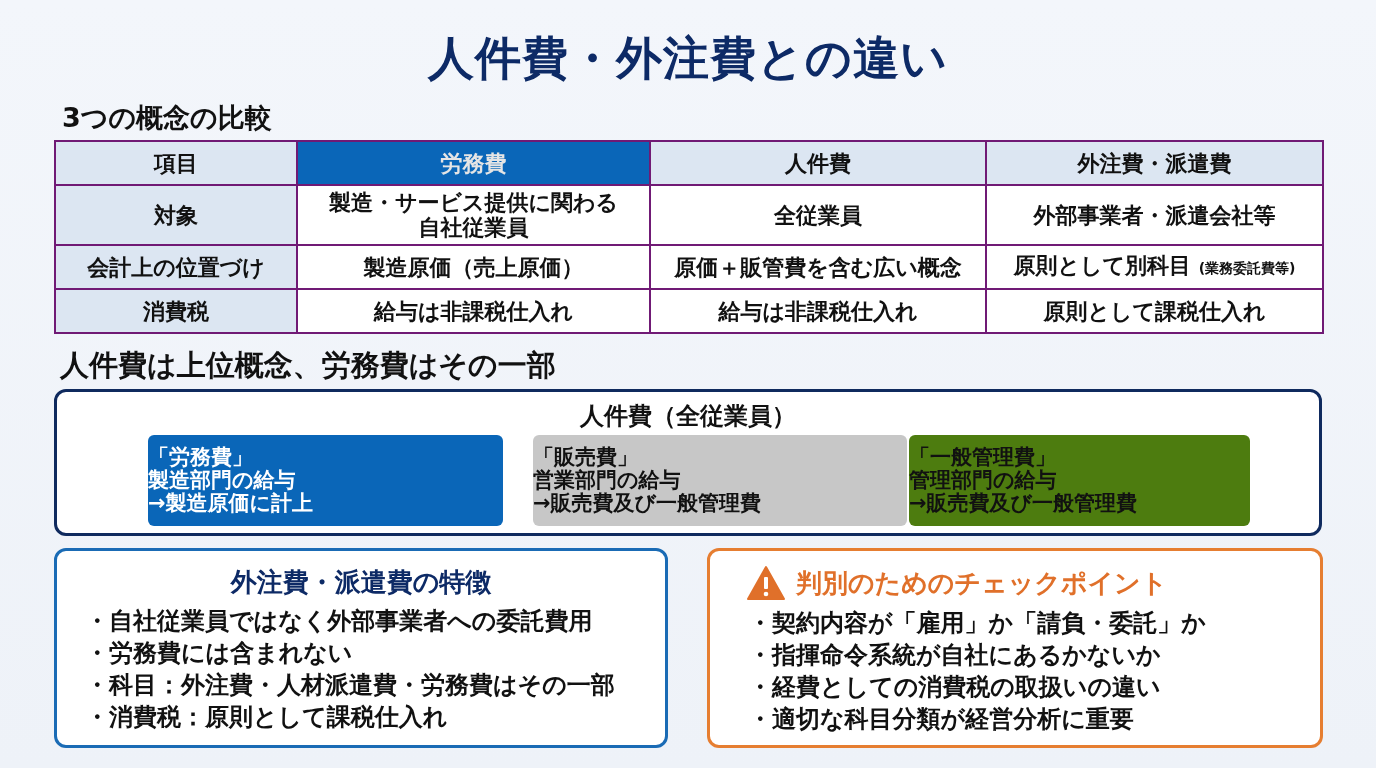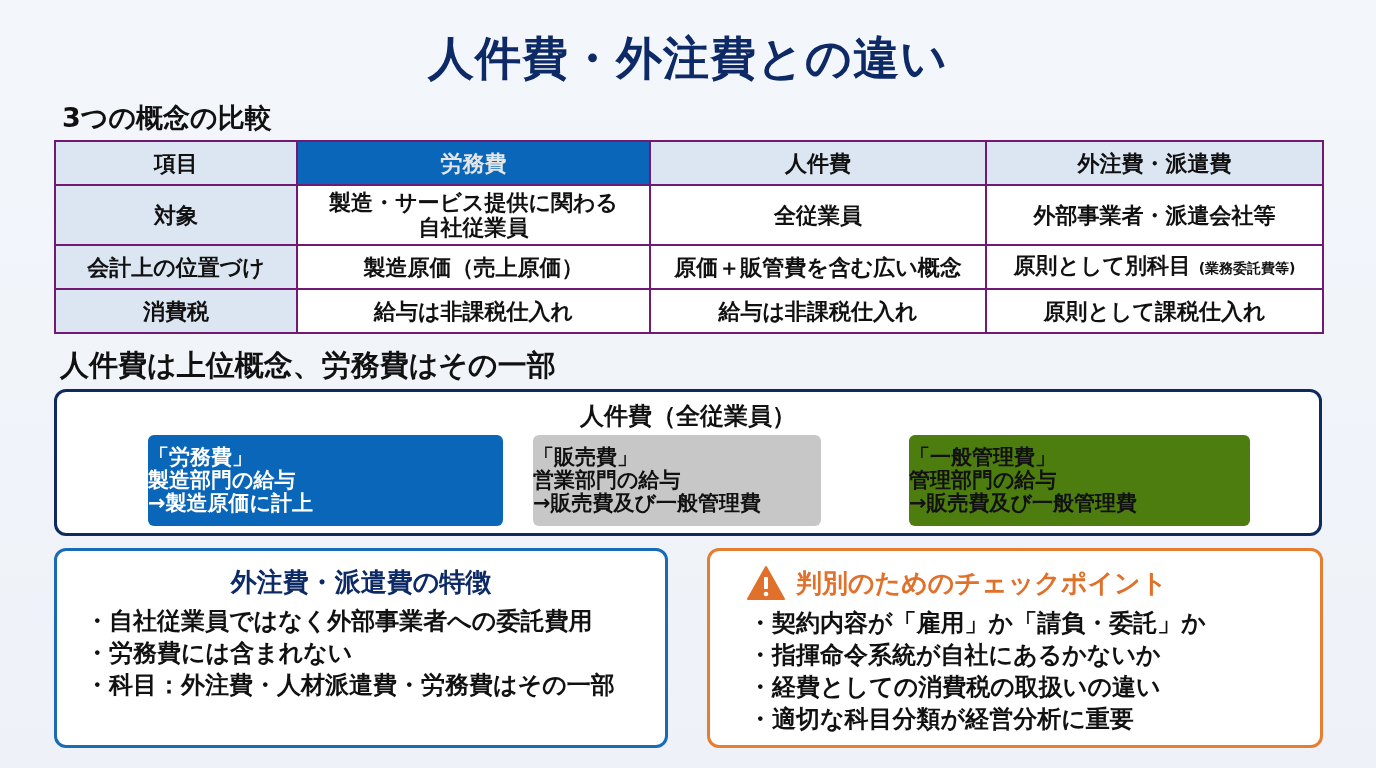--- a/index.html
+++ b/index.html
@@ -46,21 +46,21 @@
     .hier-title {
       position: absolute; top: 8px; left: 0; width: 100%; text-align: center;
       font-size: 24px; font-weight: bold;
     }
     .hbox {
       position: absolute; top: 43px; height: 91px; border-radius: 6px;
       display: flex; flex-direction: column; justify-content: center; align-items: flex-start;
       font-size: 21px; font-weight: bold; line-height: 23px; text-align: center;
     }
     .hbox.blue { left: 91px; width: 355px; background: #0a66b8; color: #fff; }
-    .hbox.gray1 { left: 476px; width: 288px; background: #c7c7c7; color: #111; }
+    .hbox.gray1 { left: 476px; width: 374px; background: #c7c7c7; color: #111; }
     .hbox.gray2 { left: 852px; width: 341px; background: #4d7c0f; color: #111; }
 
     .card {
       position: absolute; top: 548px; height: 200px; background: #fff;
       border-radius: 12px; padding: 14px 0 0 0;
     }
     .card.left { left: 54px; width: 614px; border: 3px solid #1a6bb5; }
     .card.right { left: 707px; width: 616px; border: 3px solid #e67e31; }
     .card-title {
       font-size: 26px; font-weight: bold; text-align: center; line-height: 34px;
@@ -141,20 +141,21 @@
     <div>→販売費及び一般管理費</div>
   </div>
 </div>
 
 <div class="card left">
   <div class="card-title">外注費・派遣費の特徴</div>
   <ul>
     <li>・自社従業員ではなく外部事業者への委託費用</li>
     <li>・労務費には含まれない</li>
     <li>・科目：外注費・人材派遣費・労務費はその一部</li>
+    <li>・消費税：原則として課税仕入れ</li>
   </ul>
 </div>
 
 <div class="card right">
   <div class="card-title">
     <span class="warn-icon">
       <svg width="40" height="36" viewBox="0 0 40 36">
         <path d="M20 2 L38 34 L2 34 Z" fill="#e0702a" stroke="#e0702a" stroke-width="2" stroke-linejoin="round"></path>
         <rect x="18" y="12" width="4" height="12" rx="1" fill="#fff"></rect>
         <circle cx="20" cy="29" r="2.3" fill="#fff"></circle>

